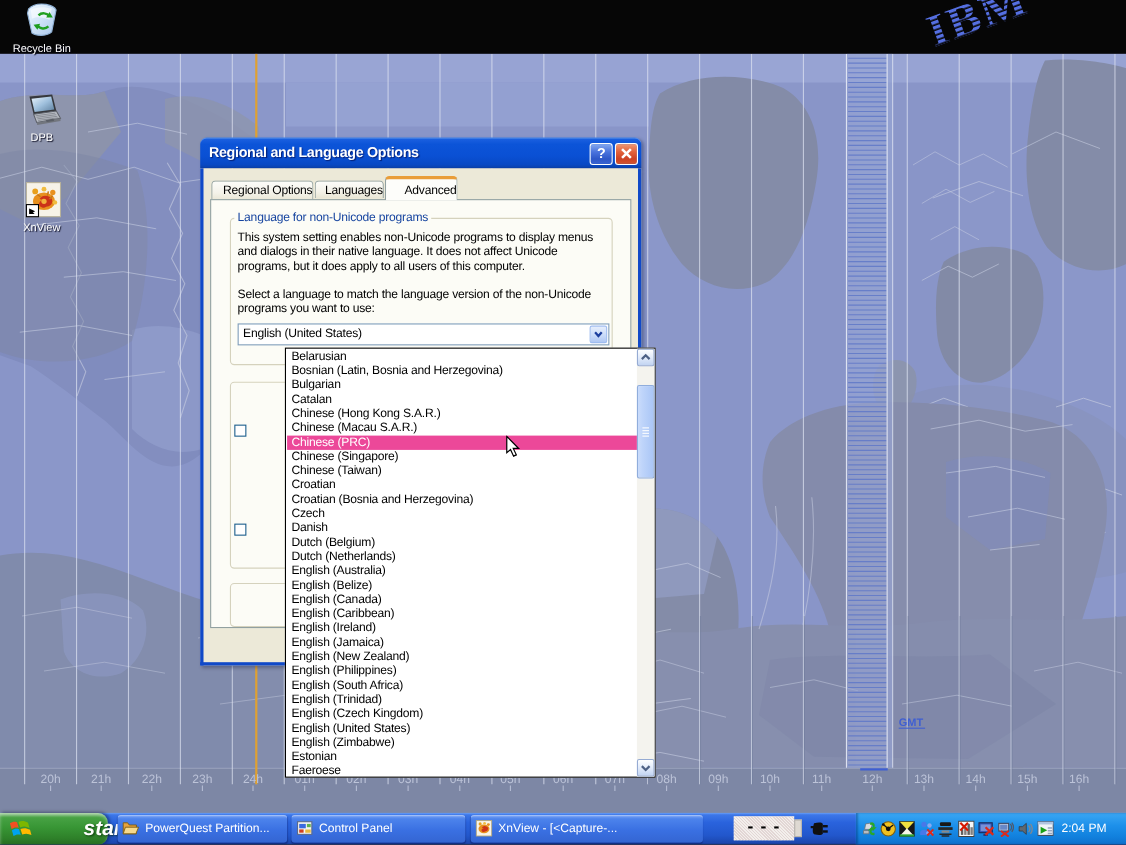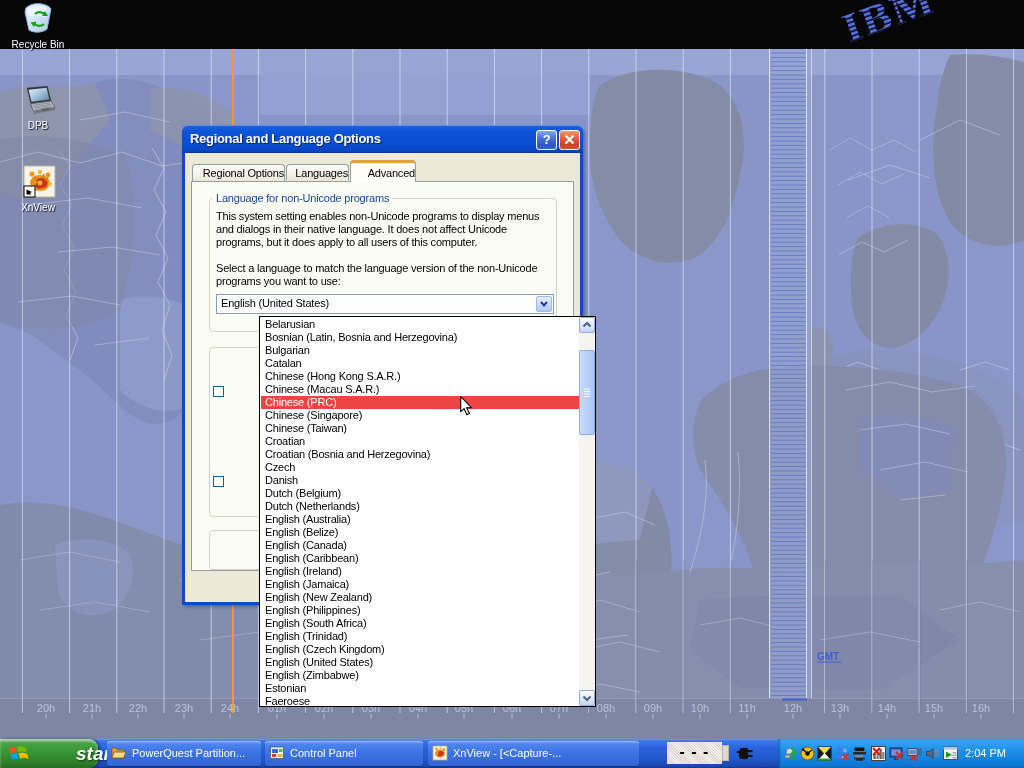--- a/index.html
+++ b/index.html
@@ -42,21 +42,21 @@
   border:1px solid #7f9db9;box-sizing:border-box;z-index:5;}
 #combo .ct{position:absolute;left:4px;top:2px;color:#000;}
 #cbtn{position:absolute;right:1px;top:1px;width:16px;height:16px;border-radius:2px;
   background:linear-gradient(180deg,#e6eefc 0%,#cfdffa 45%,#b0c8f4 100%);
   border:1px solid #9ebcf0;box-sizing:border-box;}
 
 #list{position:absolute;left:34px;top:191px;width:337px;height:391px;background:#fff;
   border:1px solid #000;box-sizing:border-box;z-index:6;margin-left:43px;}
 .li{position:absolute;left:1px;height:13px;line-height:13px;padding-left:4px;color:#000;
   white-space:nowrap;font-size:11px;}
-.lisel{background:#ef4444;color:#fff;}
+.lisel{background:#ec4899;color:#fff;}
 
 #sbar{position:absolute;right:0px;top:0px;width:16px;height:389px;background:#f4f3ee;}
 .sbtn{position:absolute;left:0;width:16px;height:16px;border:1px solid #96abd3;border-radius:2px;
   box-sizing:border-box;background:linear-gradient(180deg,#fdfeff 0%,#e2ebfa 50%,#c2d4f2 100%);}
 #sthumb{position:absolute;left:0;top:33px;width:16px;height:85px;border:1px solid #90addc;
   border-radius:2px;box-sizing:border-box;
   background:linear-gradient(90deg,#cadcfb 0%,#bed4fa 30%,#aac6f6 100%);}
 
 .xpbtn{position:absolute;top:452px;z-index:3;width:75px;height:23px;border:1px solid #003c74;border-radius:3px;
   box-sizing:border-box;background:linear-gradient(180deg,#fff 0%,#f1efe2 70%,#d8d0bf 100%);

